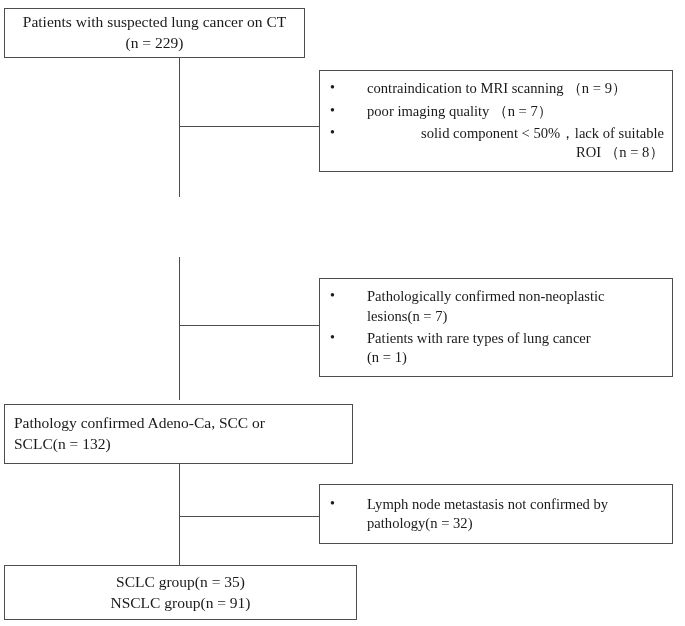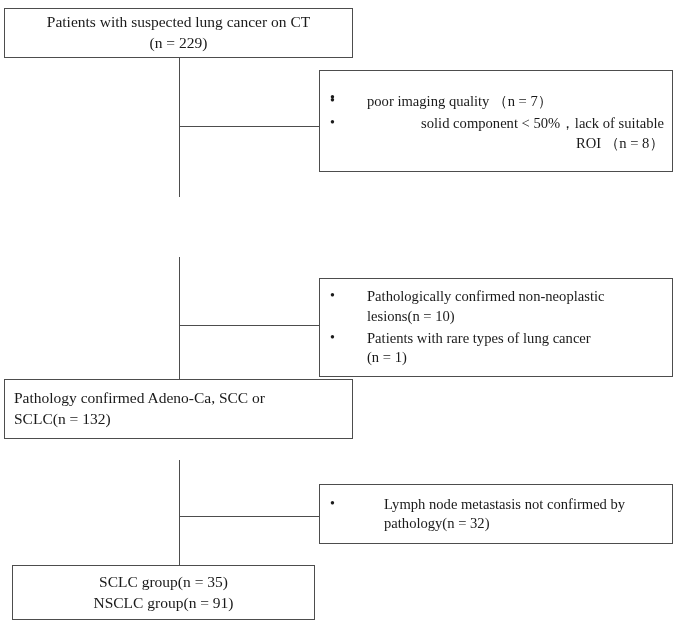--- a/index.html
+++ b/index.html
@@ -71,65 +71,66 @@
 
   <div class="ln v" style="left:179px; top:58px; height:139px;"></div>
   <div class="ln h" style="left:179px; top:126px; width:140px;"></div>
 
   <div class="ln v" style="left:179px; top:257px; height:143px;"></div>
   <div class="ln h" style="left:179px; top:325px; width:140px;"></div>
 
   <div class="ln v" style="left:179px; top:460px; height:105px;"></div>
   <div class="ln h" style="left:179px; top:516px; width:140px;"></div>
 
-  <div class="box main-box center" style="left:4px; top:8px; width:349px; height:50px;">
+  <div class="box main-box center" style="left:4px; top:8px; width:301px; height:50px;">
     <span class="line">Patients with suspected lung cancer on CT</span>
     <span class="line">(n = 229)</span>
   </div>
 
 
-  <div class="box main-box left" style="left:4px; top:379px; width:349px; height:60px;">
+  <div class="box main-box left" style="left:4px; top:404px; width:349px; height:60px;">
     <span class="line">Pathology confirmed Adeno-Ca, SCC or</span>
     <span class="line">SCLC(n = 132)</span>
   </div>
 
-  <div class="box main-box center" style="left:12px; top:565px; width:303px; height:55px;">
+  <div class="box main-box center" style="left:4px; top:565px; width:353px; height:55px;">
     <span class="line">SCLC group(n = 35)</span>
     <span class="line">NSCLC group(n = 91)</span>
   </div>
 
   <div class="box excl-box" style="left:319px; top:70px; width:354px; height:102px;">
     <div class="excl-item">
       <span class="bullet">•</span>
+      <span class="txt">contraindication to MRI scanning （n = 9）</span>
     </div>
     <div class="excl-item">
       <span class="bullet">•</span>
       <span class="txt">poor imaging quality （n = 7）</span>
     </div>
     <div class="excl-item">
       <span class="bullet">•</span>
       <span class="txt" style="white-space: pre-line; text-align: right;">solid component &lt; 50%，lack of suitable
 ROI （n = 8）</span>
     </div>
   </div>
 
   <div class="box excl-box" style="left:319px; top:278px; width:354px; height:99px;">
     <div class="excl-item">
       <span class="bullet">•</span>
       <span class="txt" style="white-space: pre-line;">Pathologically confirmed non-neoplastic
-lesions(n = 10)</span>
+lesions(n = 7)</span>
     </div>
     <div class="excl-item">
       <span class="bullet">•</span>
       <span class="txt" style="white-space: pre-line;">Patients with rare types of lung cancer
 (n = 1)</span>
     </div>
   </div>
 
   <div class="box excl-box" style="left:319px; top:484px; width:354px; height:60px;">
     <div class="excl-item">
       <span class="bullet">•</span>
-      <span class="txt" style="white-space: pre-line; margin-left: 17px;">Lymph node metastasis not confirmed by
+      <span class="txt" style="white-space: pre-line;">Lymph node metastasis not confirmed by
 pathology(n = 32)</span>
     </div>
   </div>
 
 </div>
 
 </body></html>

